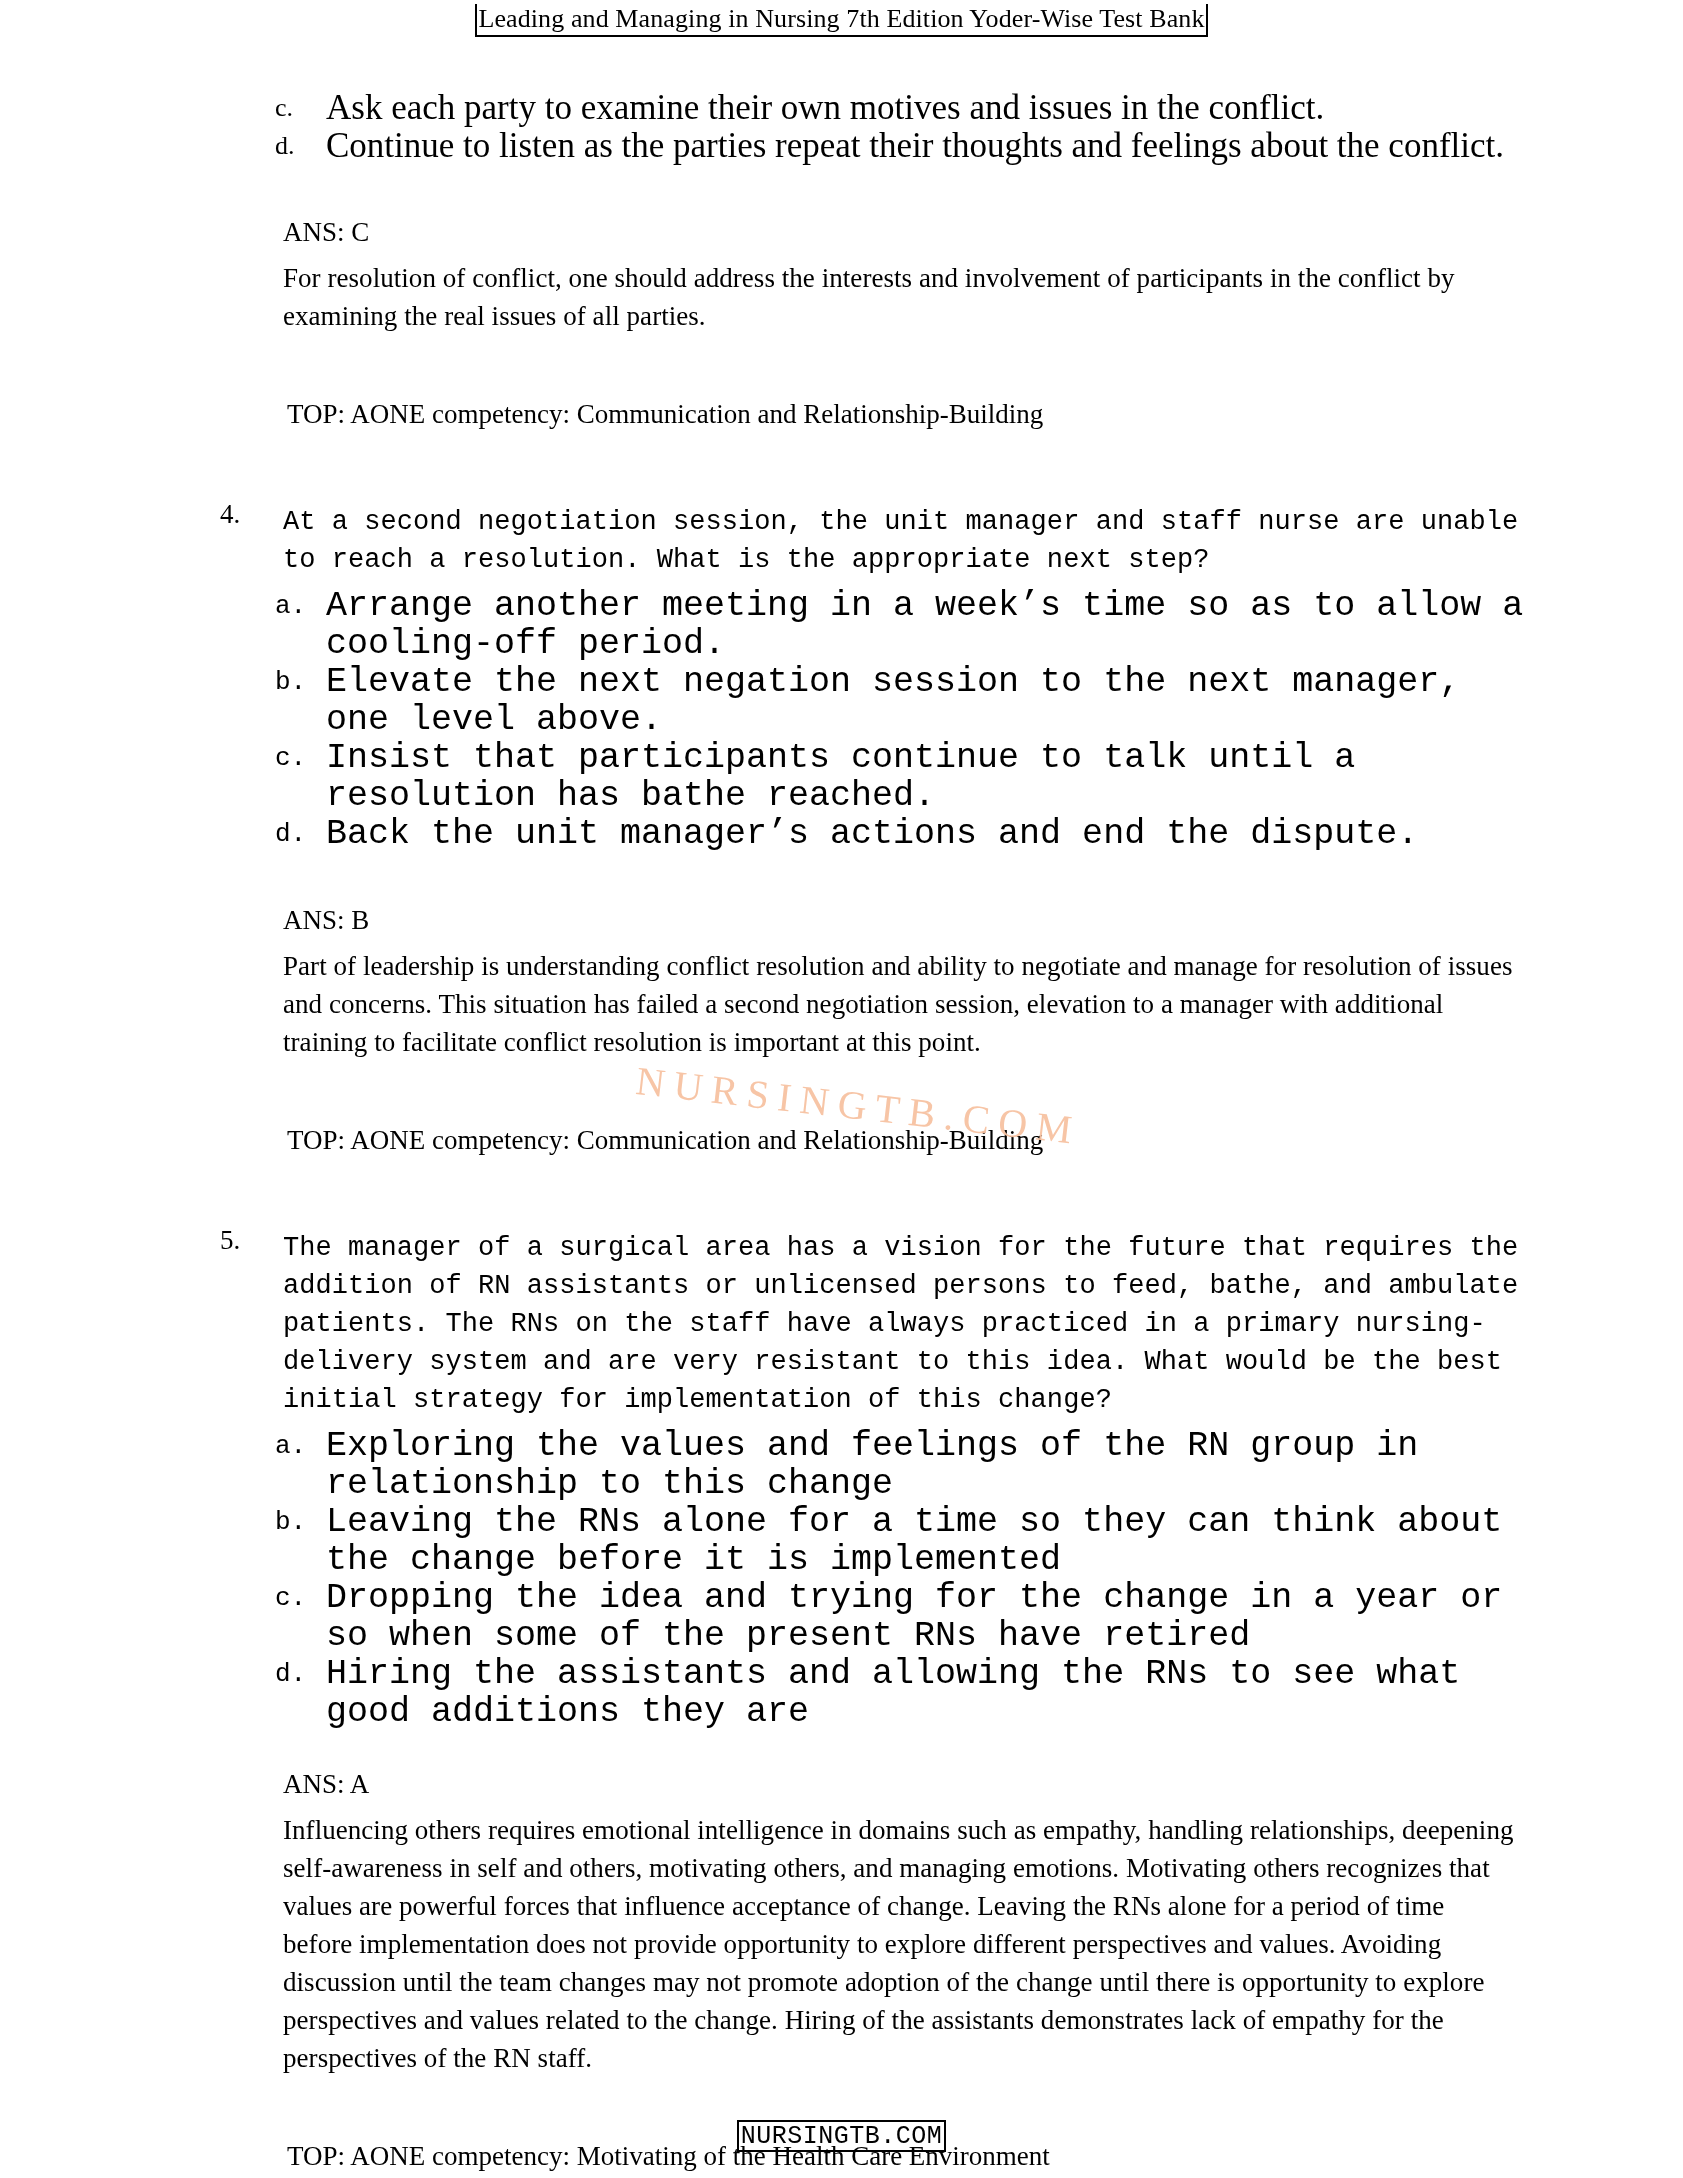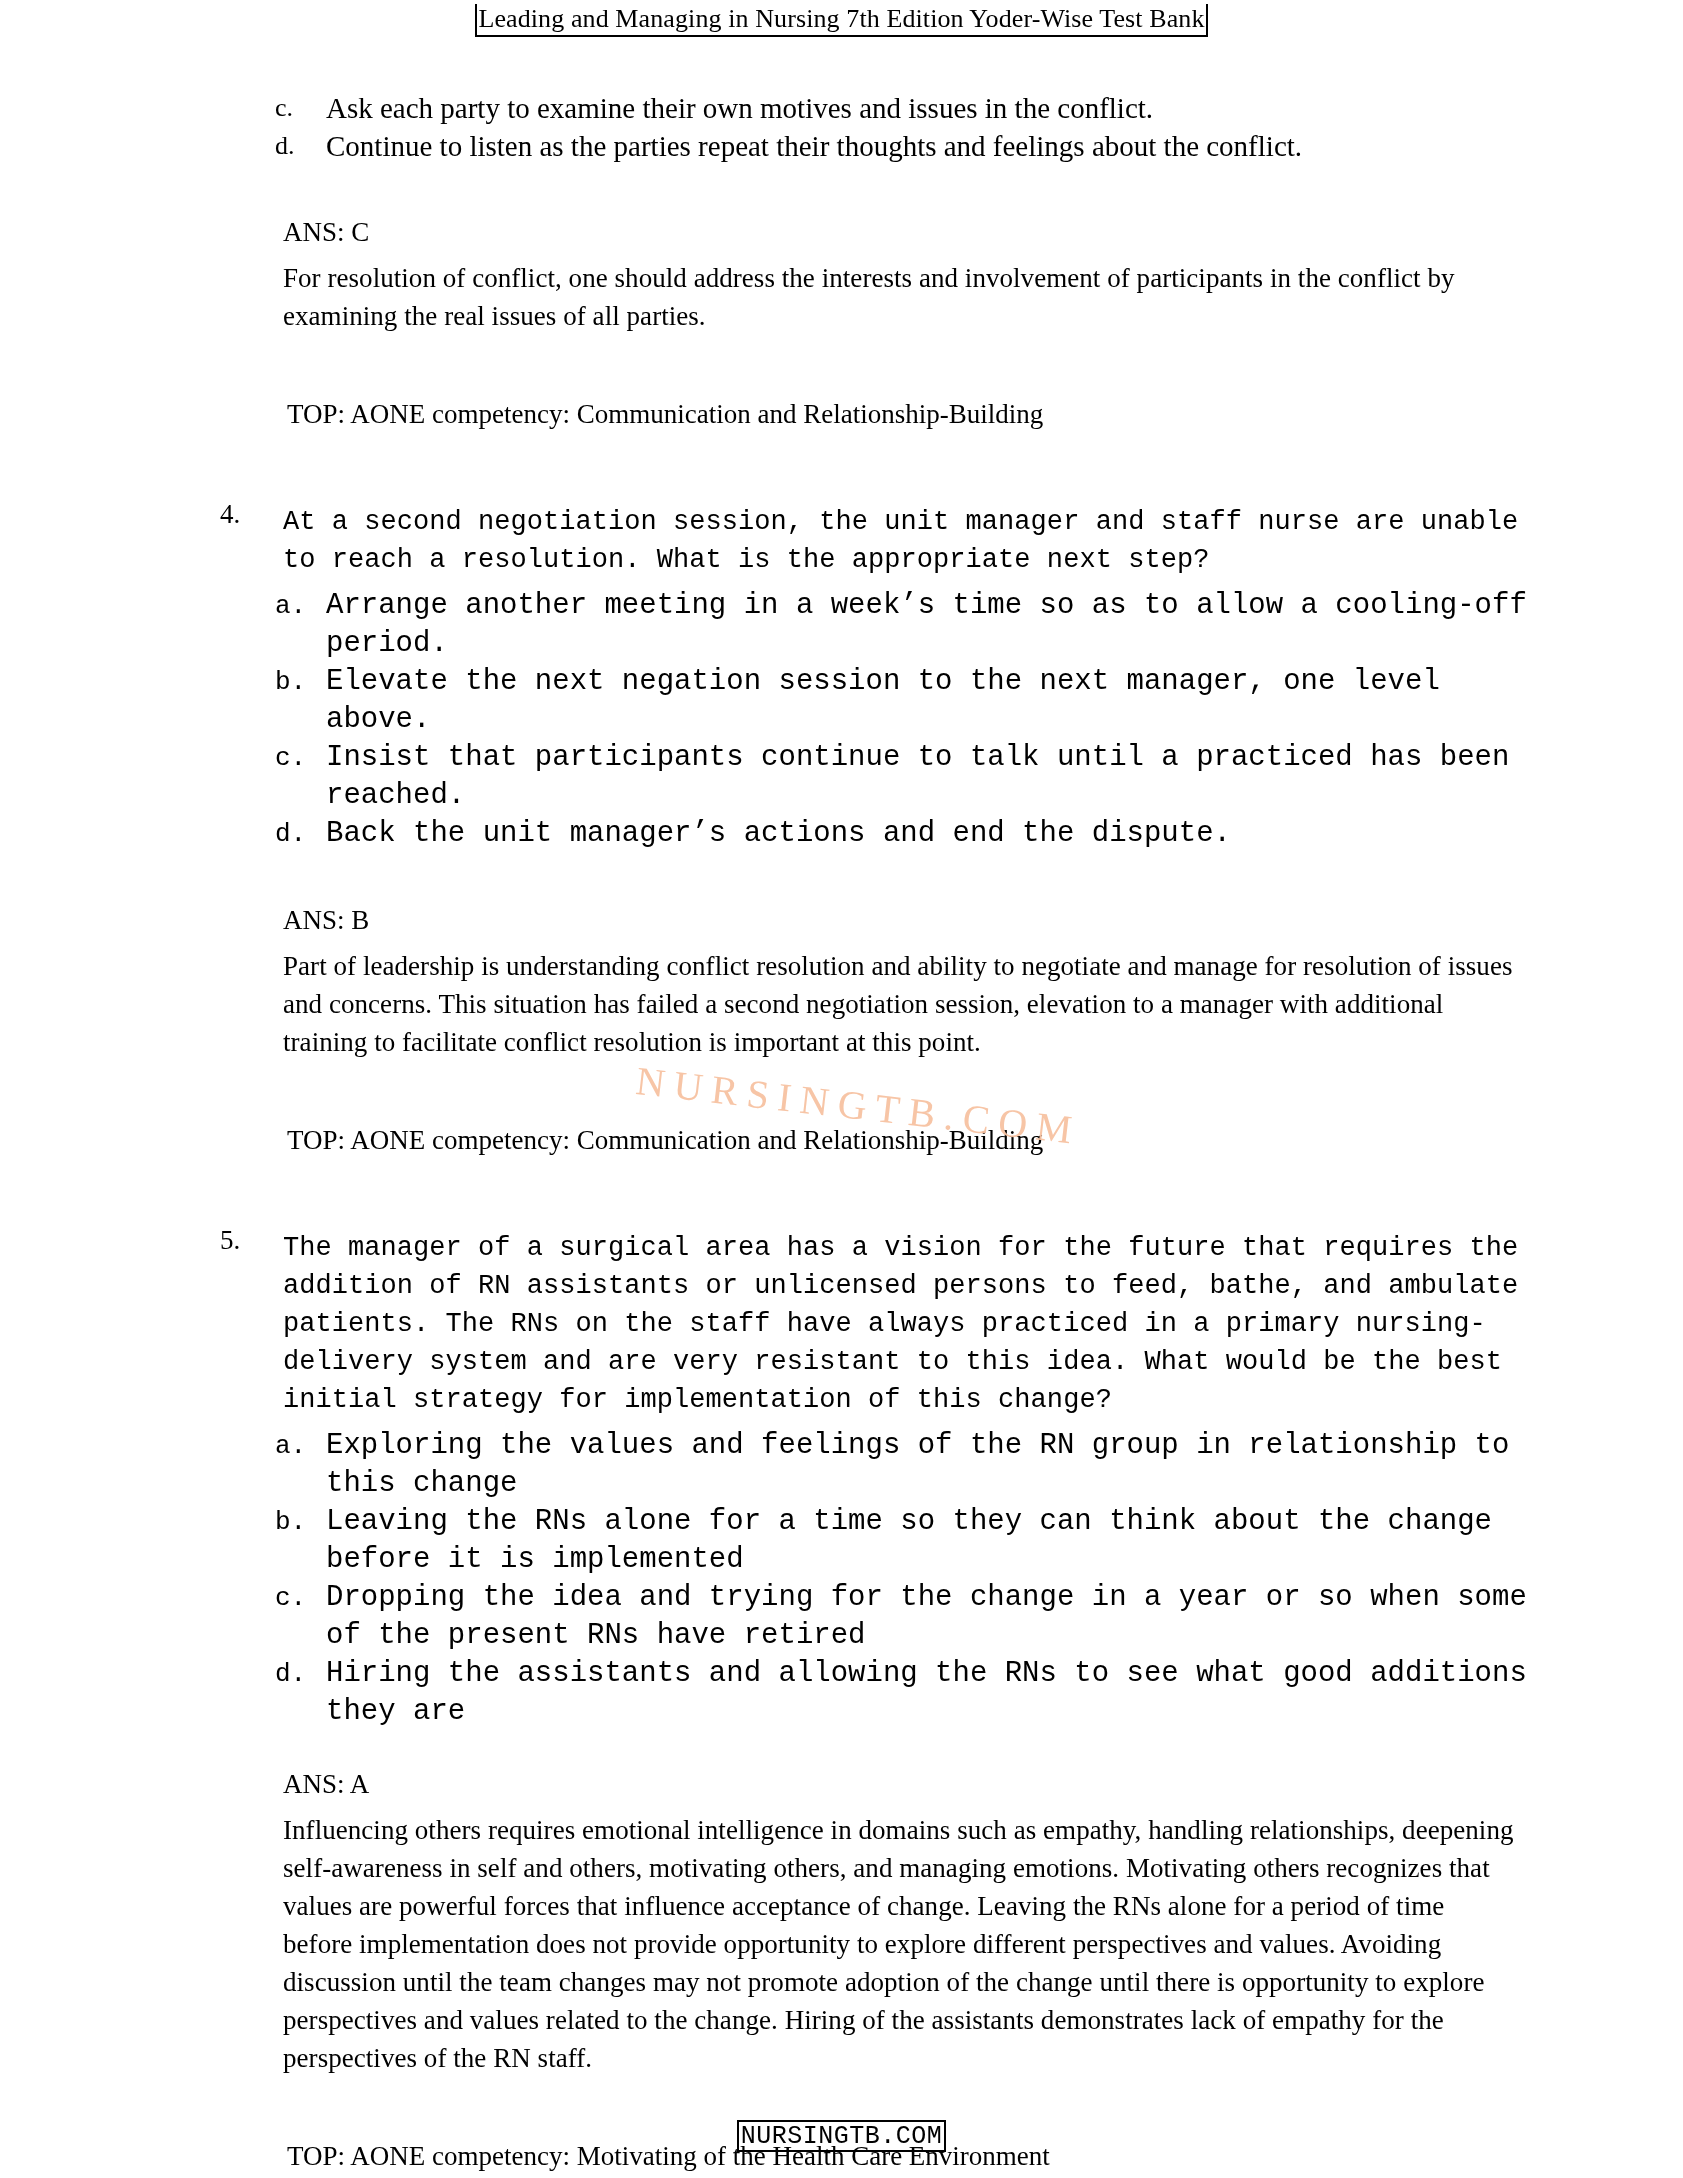--- a/index.html
+++ b/index.html
@@ -93,21 +93,21 @@
   }
   .optrow .optltr {
     width: 51px;
     flex: 0 0 51px;
     font-size: 26px;
     line-height: 38px;
   }
   .optrow .opttext {
     flex: 1 1 auto;
     min-width: 0;
-    font-size: 29px;
+    font-size: 35px;
     line-height: 38px;
   }
   
   .optlist { margin: 0; padding: 0; }
 
   .opts-standalone {
     padding-left: 275px;
     padding-right: 156px;
   }
 
@@ -203,21 +203,21 @@
           <div class="optrow">
             <span class="optltr">a.</span>
             <span class="opttext">Arrange another meeting in a week’s time so as to allow a cooling-off period.</span>
           </div>
           <div class="optrow">
             <span class="optltr">b.</span>
             <span class="opttext">Elevate the next negation session to the next manager, one level above.</span>
           </div>
           <div class="optrow">
             <span class="optltr">c.</span>
-            <span class="opttext">Insist that participants continue to talk until a practiced has been reached.</span>
+            <span class="opttext">Insist that participants continue to talk until a resolution has bathe reached.</span>
           </div>
           <div class="optrow">
             <span class="optltr">d.</span>
             <span class="opttext">Back the unit manager’s actions and end the dispute.</span>
           </div>
         </div>
       </div>
     </div>
 
     <div class="spacer-md"></div>

